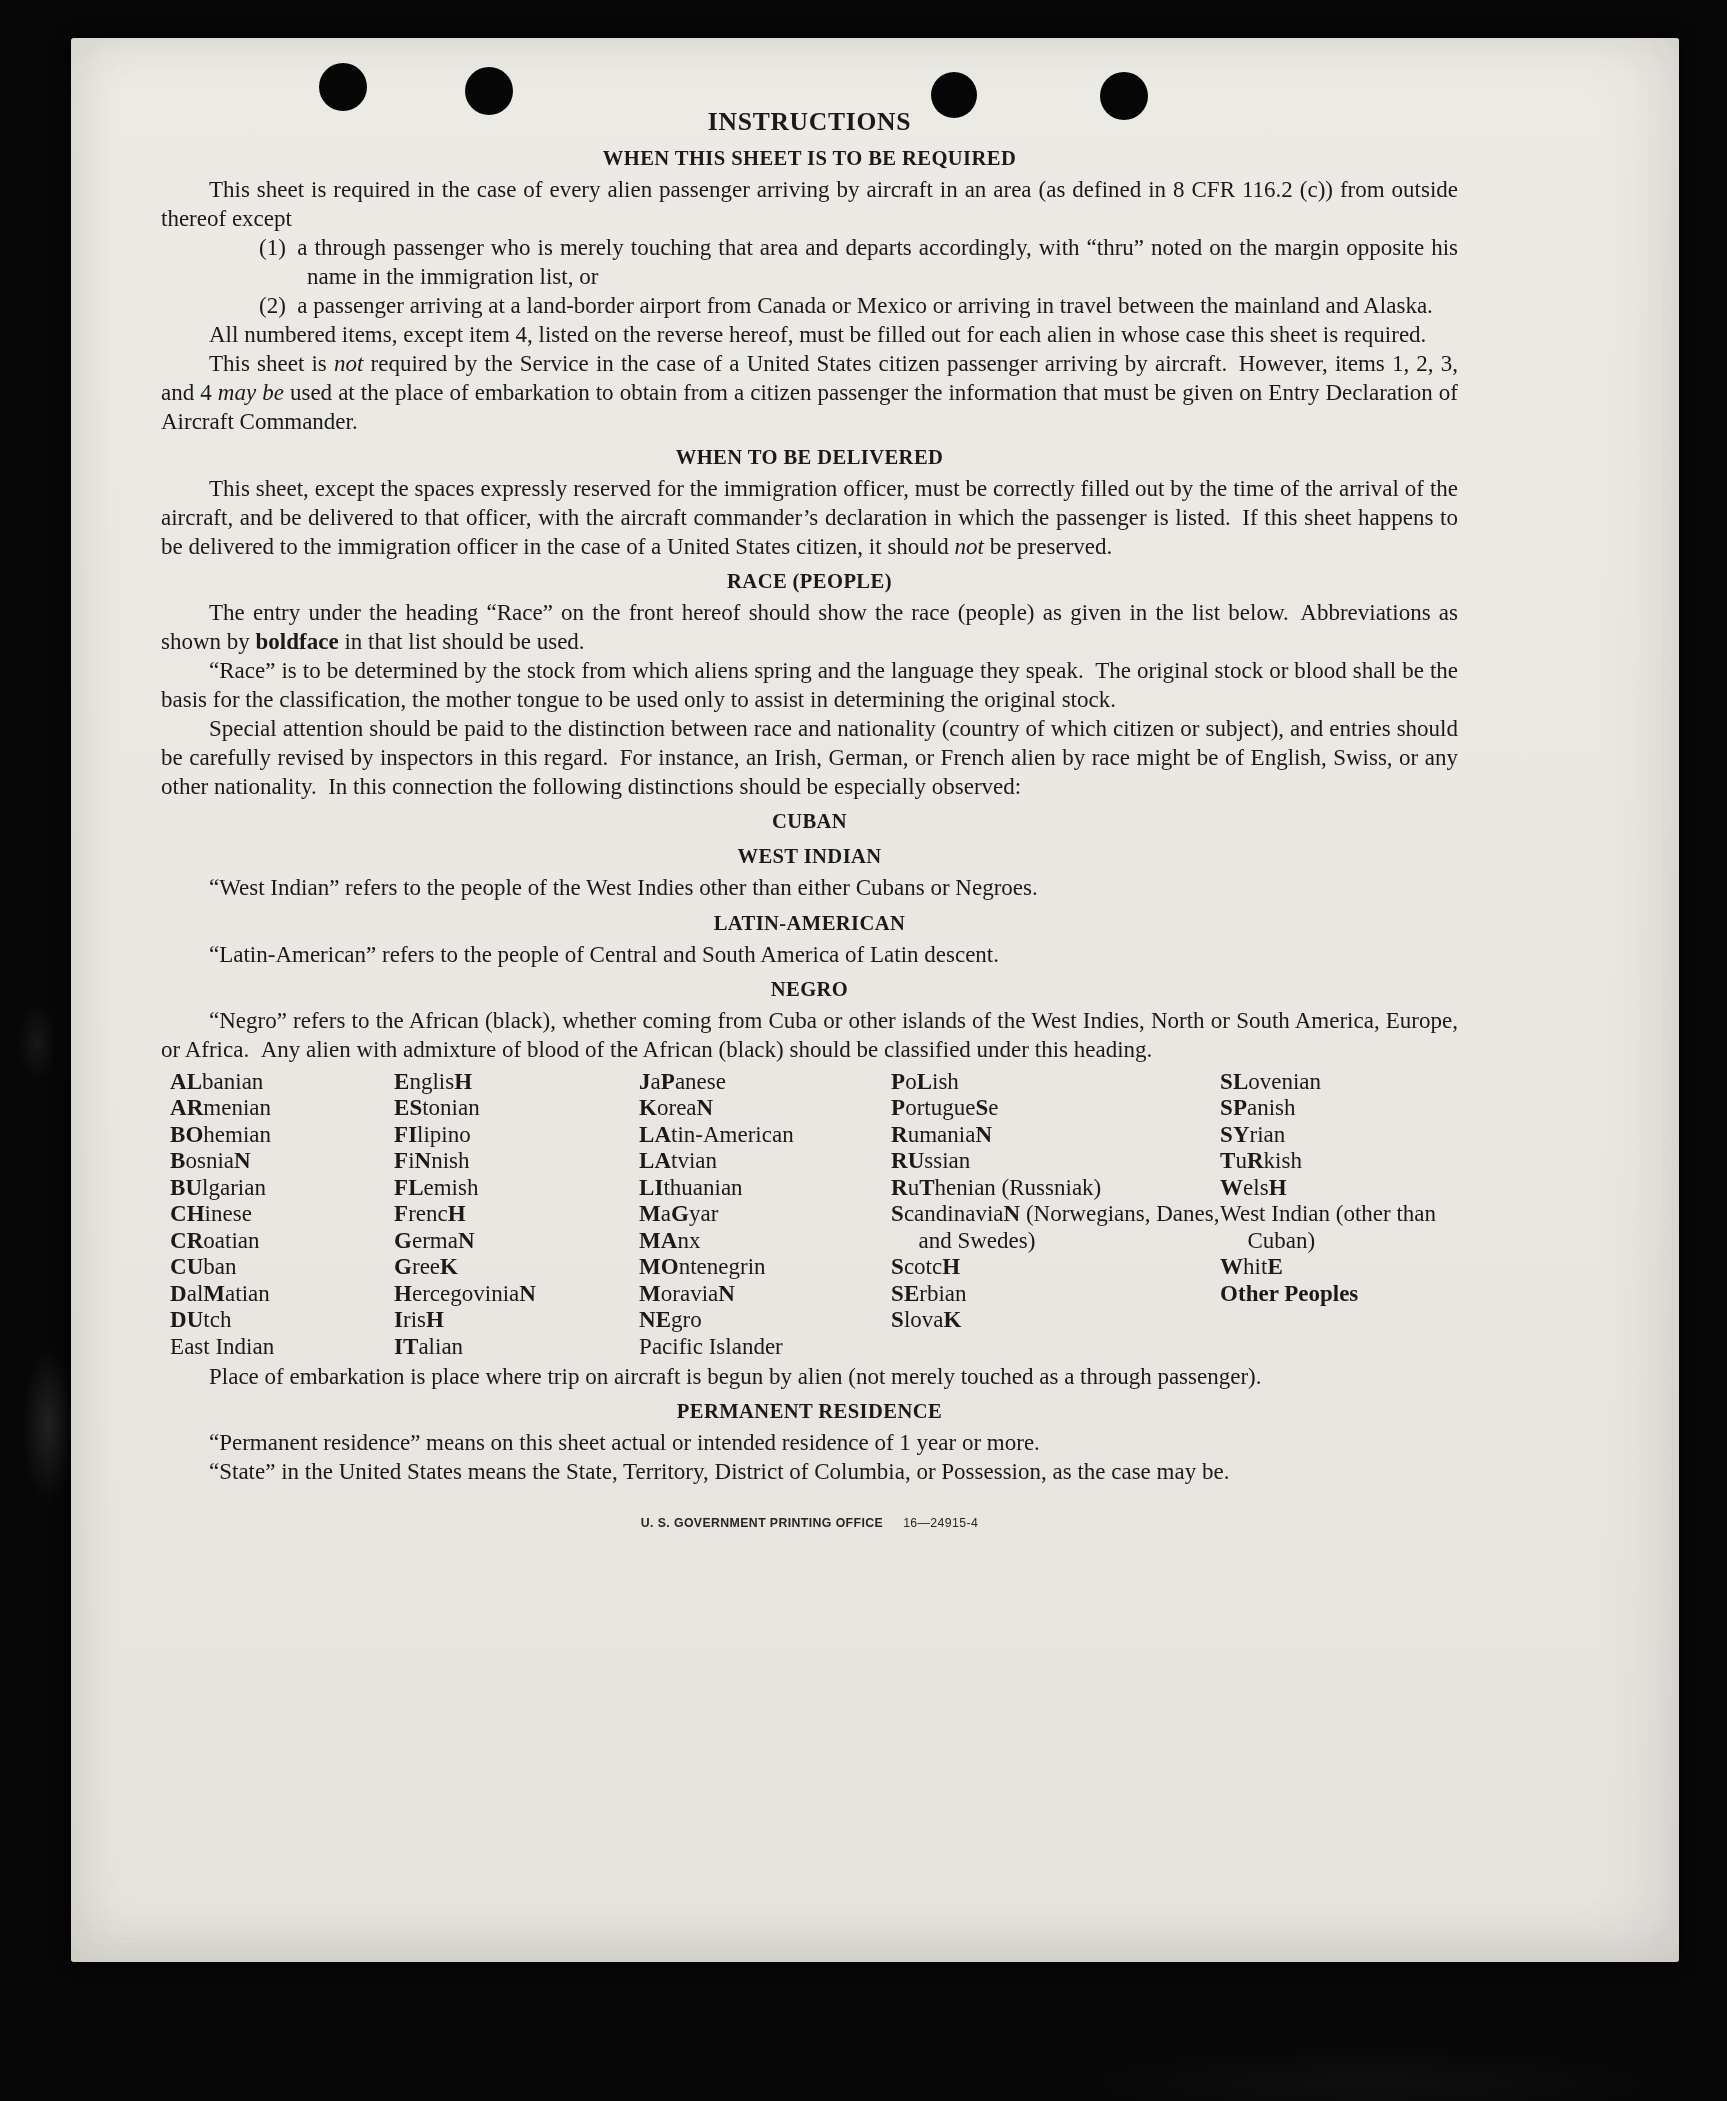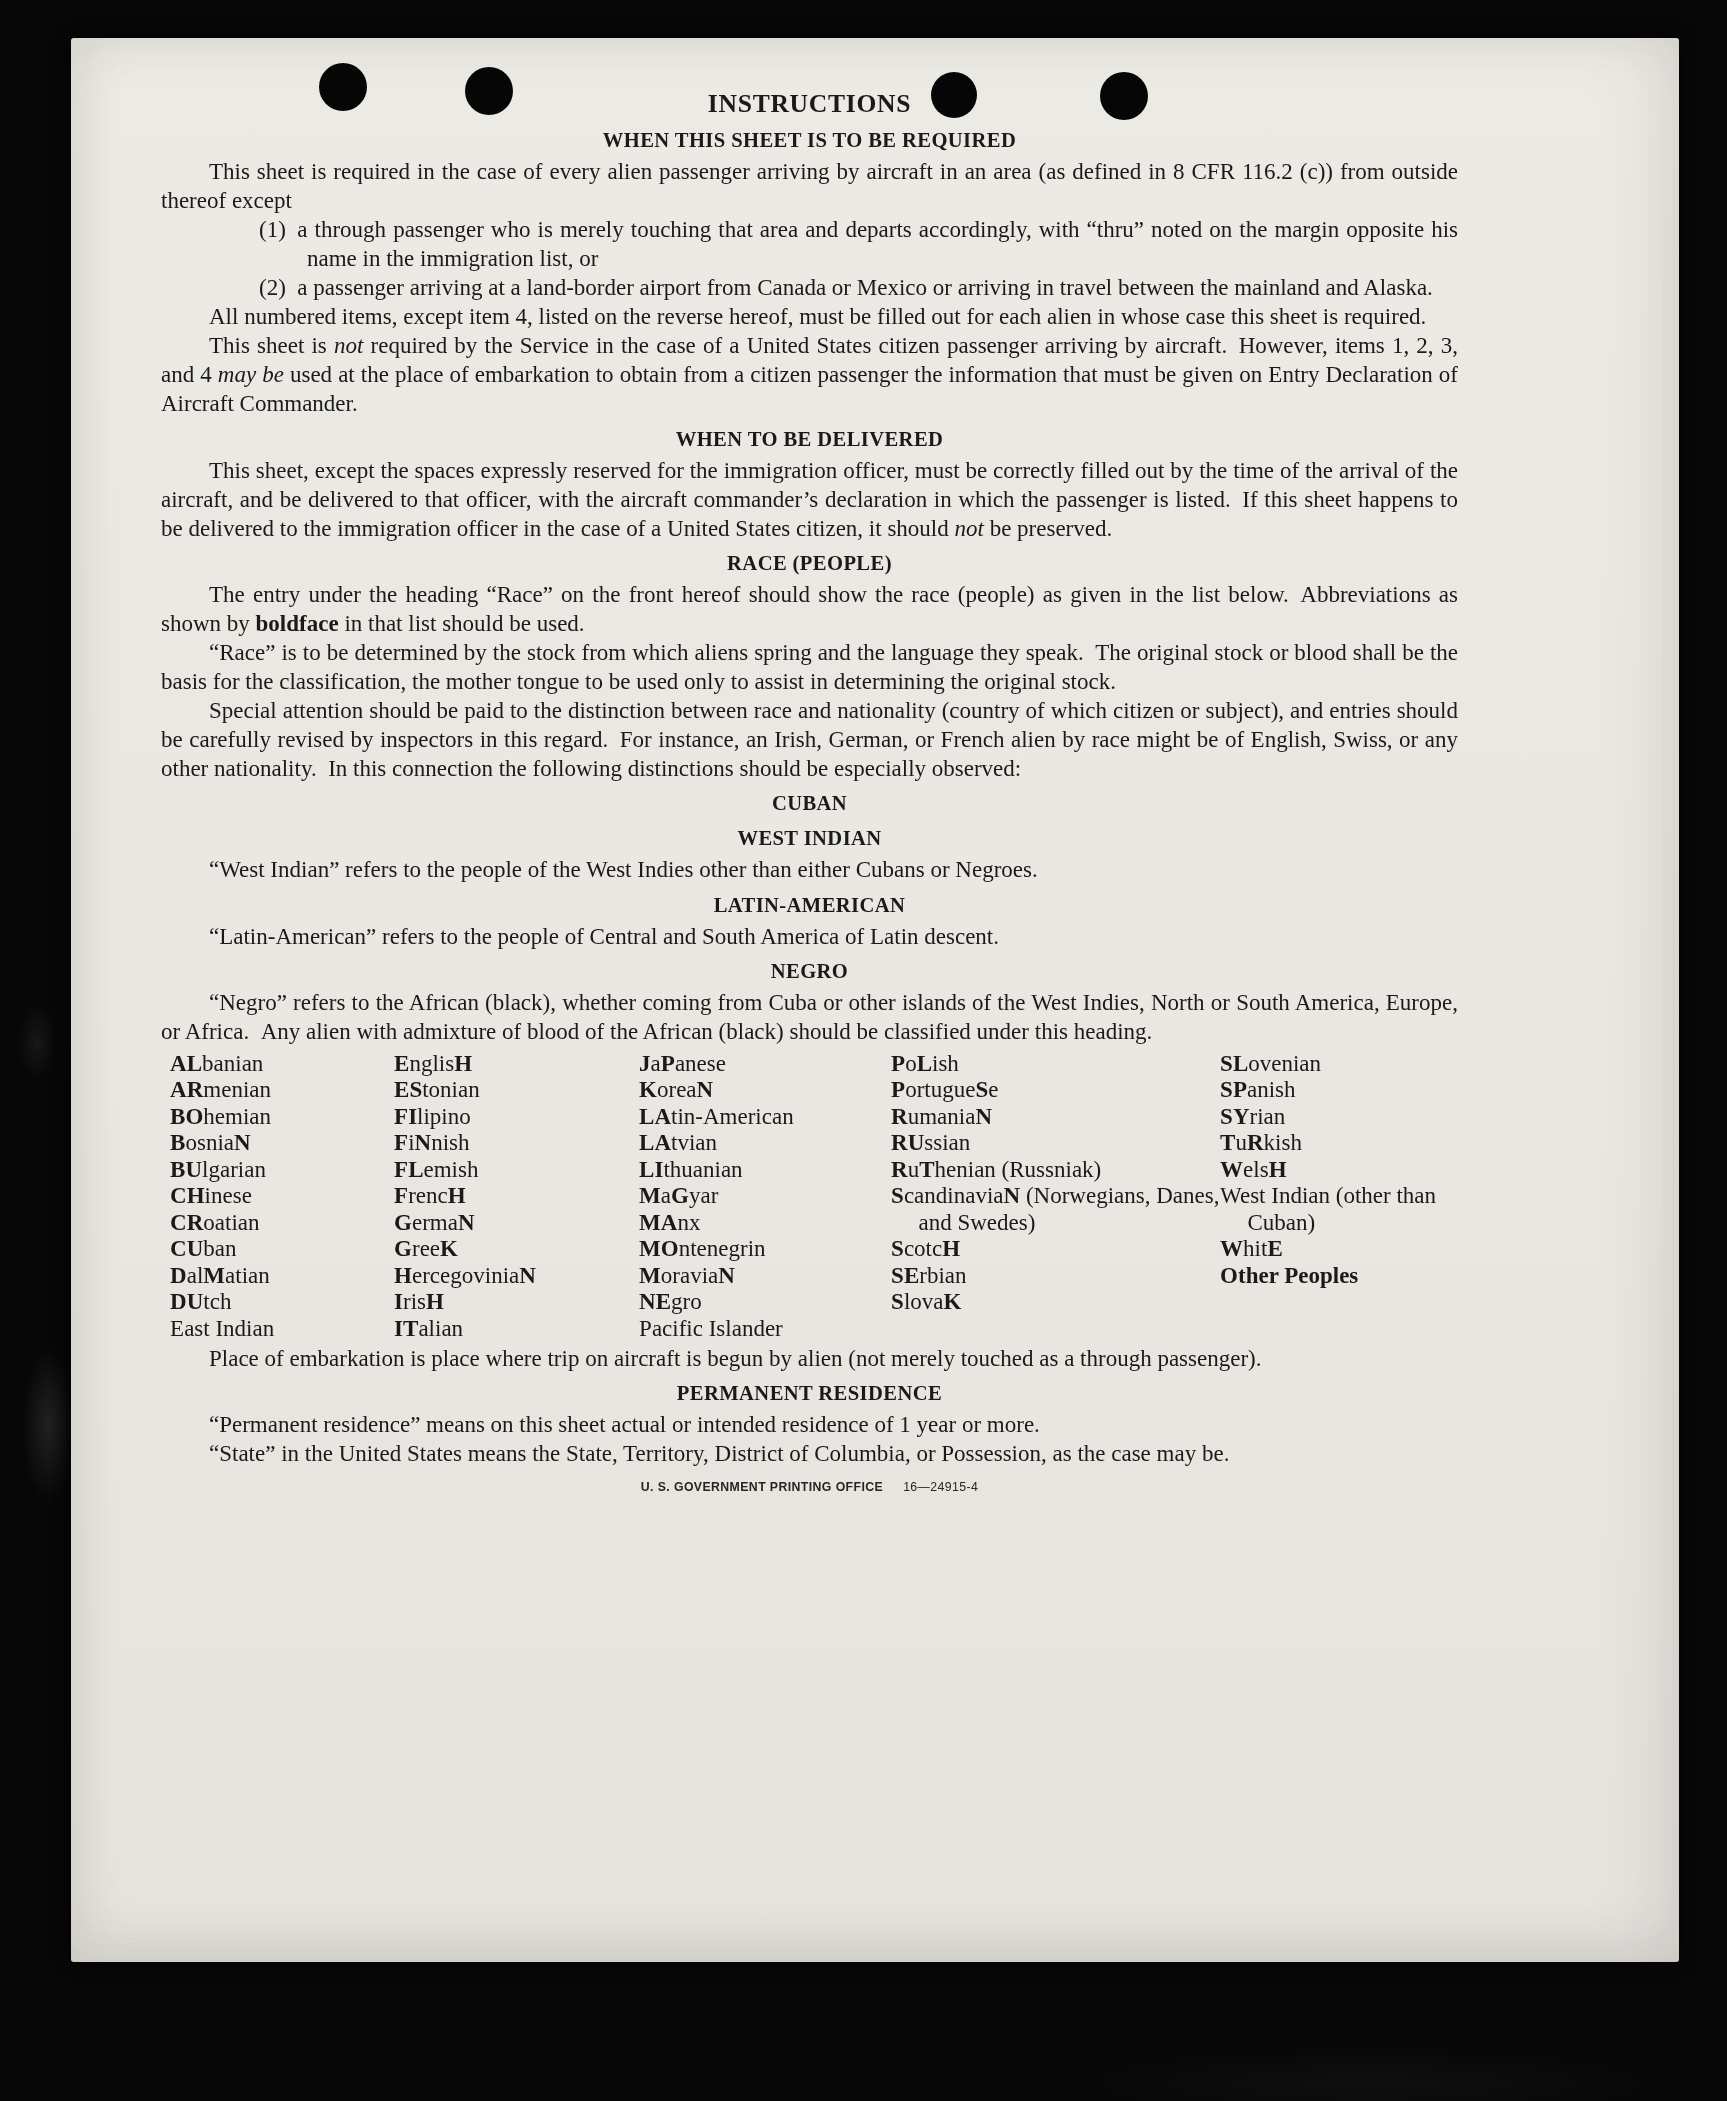--- a/index.html
+++ b/index.html
@@ -28,21 +28,21 @@
       0 0 16.4px rgba(0,0,0,.8);
     color:#1b1a18;
   }
   .hole{position:absolute;background:#060606;border-radius:50%;width:48px;height:48px;}
   .hole.h1{left:248px;top:25px;}
   .hole.h2{left:394px;top:29px;}
   .hole.h3{left:860px;top:34px;width:46px;height:46px;}
   .hole.h4{left:1029px;top:34px;width:48px;height:48px;}
   .content{
     position:relative;
-    padding:49px 221px 0 90px;
+    padding:67px 221px 0 90px;
     font-size:23px;
     line-height:29px;
     text-align:justify;
   }
   .doc-title{
     font-size:25.6px;font-weight:bold;text-align:center;
     letter-spacing:0.7px;margin:0 0 3.7px 0;line-height:33px;
   }
   .h{
     font-size:20.6px;font-weight:bold;text-align:center;
@@ -54,21 +54,21 @@
   .race-grid{
     display:grid;
     grid-template-columns:224px 245px 252px 329px auto;
     margin:4.6px 0 1.8px 9.1px;
     line-height:26.5px;
     text-align:left;
   }
   .race-col{min-width:0;}
   .race-item{padding-left:27.4px;text-indent:-27.4px;}
   .footer{
-    margin-top:5px;
+    margin-top:23px;
     display:flex;justify-content:center;align-items:baseline;gap:20px;
     font-family:"Liberation Sans","DejaVu Sans",sans-serif;
     font-size:12.3px;font-weight:bold;letter-spacing:0.4px;color:#262522;
     text-align:center;
   }
   .footer .code{font-weight:normal;}
   i{font-style:italic;}
   b{font-weight:bold;}
 </style>
 </head>

